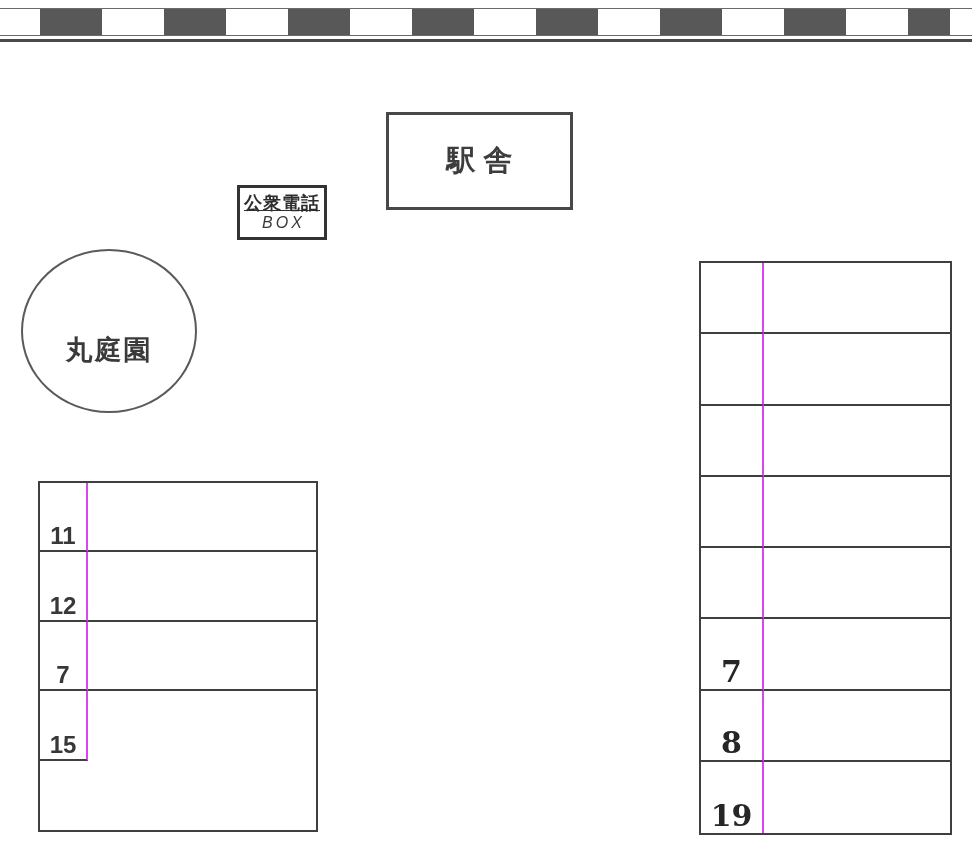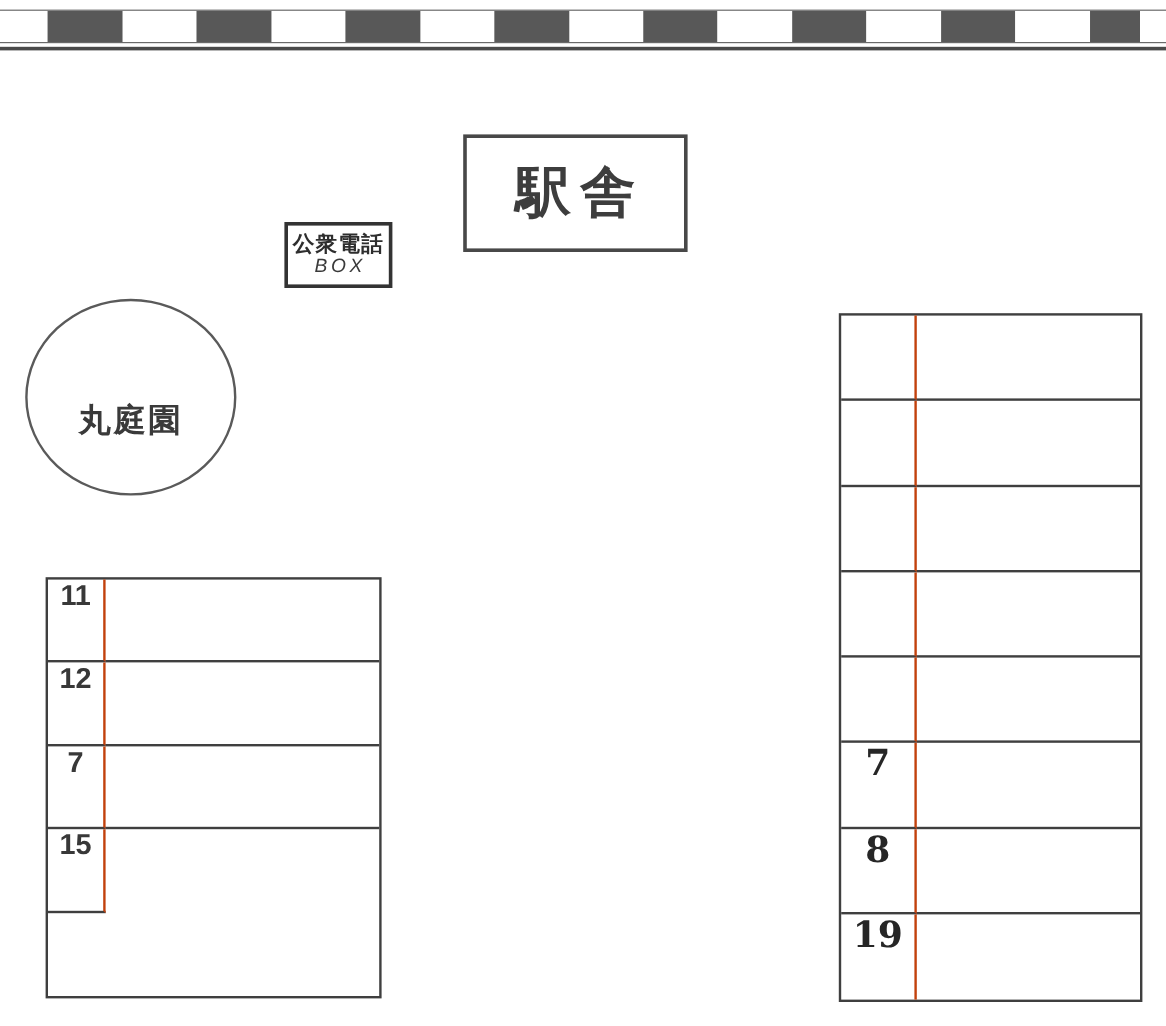--- a/index.html
+++ b/index.html
@@ -45,21 +45,21 @@
     left: 386px;
     top: 112px;
     width: 187px;
     height: 98px;
     border: 3px solid #484848;
     display: flex;
     align-items: center;
     justify-content: center;
   }
   .station-label {
-    font-size: 46px;
+    font-size: 29px;
     font-weight: 600;
     color: #3d3d3d;
     letter-spacing: 8px;
     margin-left: 8px; 
     white-space: nowrap;
   }
 
   
   .phone-box {
     position: absolute;
@@ -73,20 +73,21 @@
     align-items: center;
     justify-content: center;
     line-height: 1.15;
   }
   .phone-line1 {
     font-size: 18px;
     font-weight: 700;
     color: #2e2e2e;
     letter-spacing: 1px;
     white-space: nowrap;
+    text-decoration: underline;
   }
   .phone-line2 {
     font-size: 16px;
     font-weight: 500;
     color: #3a3a3a;
     letter-spacing: 3px;
     margin-left: 3px;
     font-style: italic;
   }
 
@@ -132,23 +133,23 @@
     top: 261px;
     width: 253px;
     height: 574px;
     grid-template-columns: 63px 1fr;
     grid-template-rows: repeat(8, 1fr);
   }
   .cell {
     border-bottom: 2px solid #3f3f3f;
   }
   .cell-num {
-    border-right: 2px solid #c2410c;
-    display: flex;
-    align-items: flex-start;
+    border-right: 2px solid #d946ef;
+    display: flex;
+    align-items: flex-end;
     justify-content: center;
   }
   .ptable > .cell:nth-last-child(-n+2) {
     border-bottom: none;
   }
   .num-sans {
     font-family: "Liberation Sans", sans-serif;
     font-weight: 700;
     font-size: 24px;
     color: #383838;

